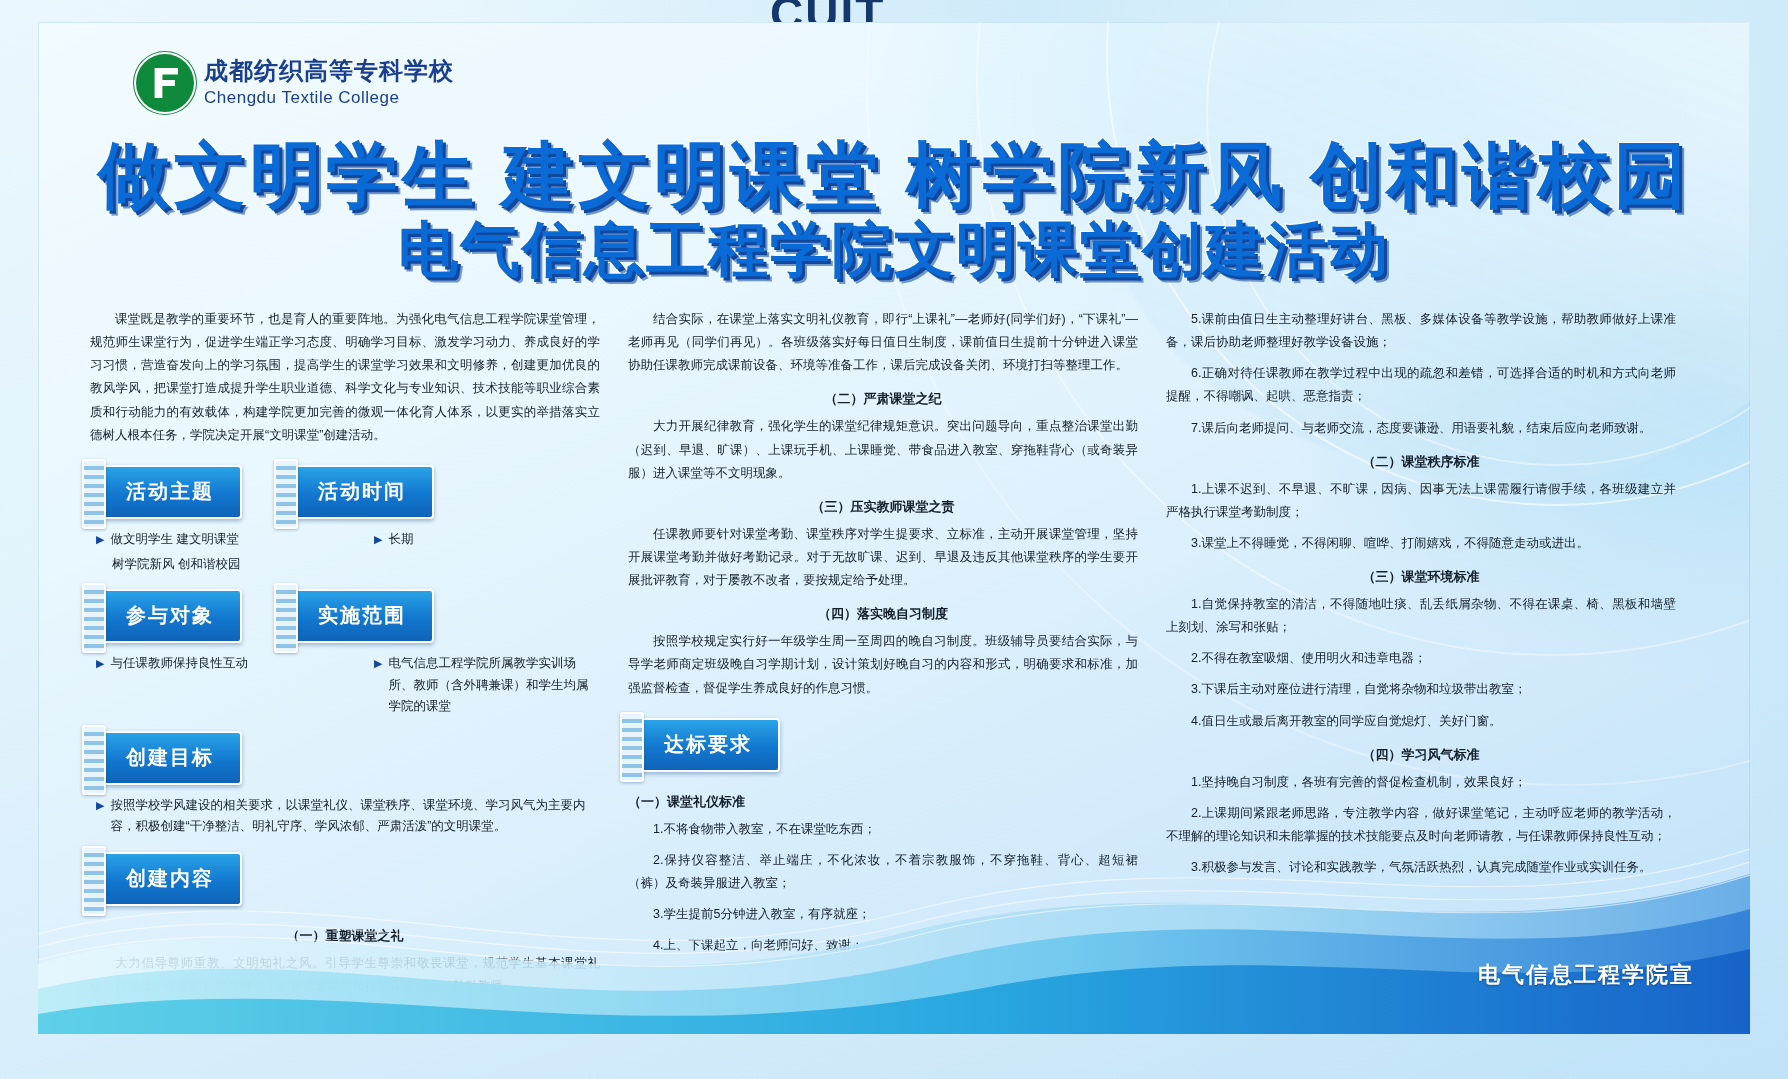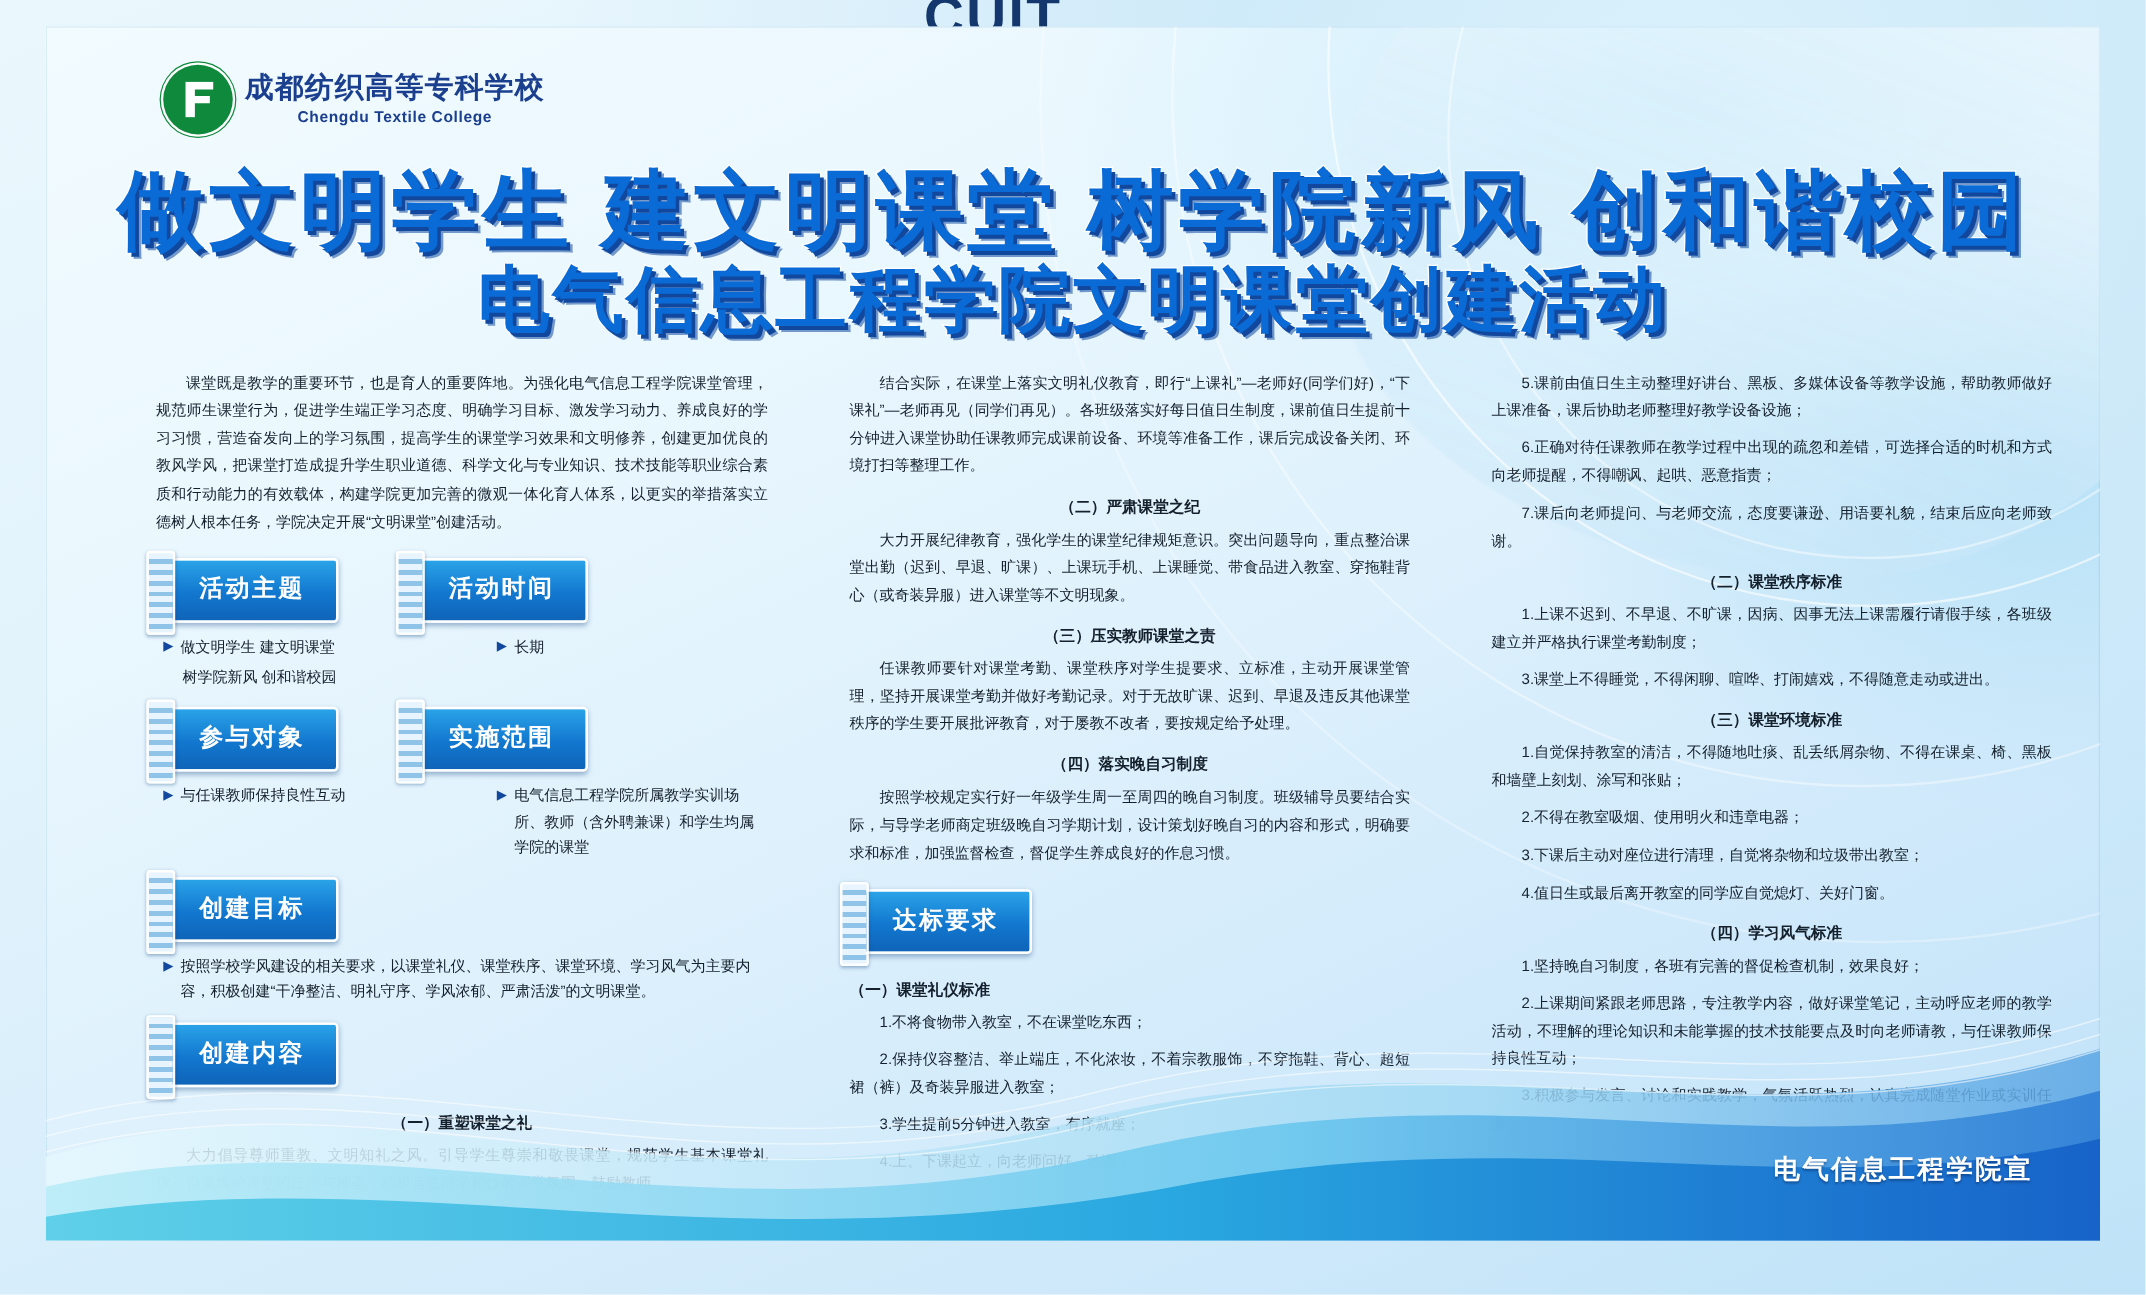--- a/index.html
+++ b/index.html
@@ -34,59 +34,59 @@
 
   
   .waves{position:absolute;left:0;bottom:0;width:1712px;height:220px;}
 
   
   .logo{position:absolute;left:62px;top:32px;display:flex;align-items:center;gap:10px;margin-left:36px;}
   .logo-mark{width:58px;height:58px;border-radius:50%;background:#0f8a3c;position:relative;box-shadow:0 0 0 2px #fff,0 0 0 3px #0f8a3c;}
   .logo-mark:after{content:"";position:absolute;left:50%;top:50%;transform:translate(-50%,-50%);width:26px;height:30px;background:#fff;clip-path:polygon(10% 0,100% 0,100% 22%,40% 22%,40% 40%,88% 40%,88% 60%,40% 60%,40% 100%,10% 100%);}
   .logo-text{line-height:1.1;}
   .logo-cn{font-size:24px;font-weight:bold;color:#1b3f8f;letter-spacing:1px;}
-  .logo-en{font-size:13px;font-weight:bold;color:#1b3f8f;letter-spacing:.5px;margin-top:4px;text-align:center;}
+  .logo-en{font-size:17px;font-weight:normal;color:#1b3f8f;letter-spacing:.5px;margin-top:4px;}
 
   
   .title1,.title2{
     position:absolute;left:0;width:1712px;text-align:center;
     font-weight:bold;color:#0a6bd6;
     -webkit-text-stroke:2px #ffffff;
     paint-order:stroke fill;
     text-shadow:
       3px 3px 0 #11489e,
       5px 5px 0 rgba(17,72,158,.55),
       0 0 2px #fff;
     white-space:nowrap;
   }
   .title1{top:106px;font-size:72px;letter-spacing:4px;}
   .title2{top:188px;font-size:60px;letter-spacing:2px;}
 
   
   .cols{position:absolute;left:52px;top:286px;width:1620px;display:flex;gap:28px;}
-  .col{width:510px;font-size:12.5px;line-height:1.85;color:#14202c;margin-left:40px;}
+  .col{width:510px;font-size:12.5px;line-height:1.85;color:#14202c;}
   .col p{margin:0 0 8px 0;text-align:justify;}
   .indent{text-indent:2em;}
 
   
   .ribbon{
     position:relative;display:inline-block;
     padding:6px 26px 7px 34px;margin:10px 0 8px 0;
     background:linear-gradient(180deg,#2aa3e8 0%,#1277cf 55%,#0f64b8 100%);
     color:#fff;font-size:20px;font-weight:bold;letter-spacing:2px;
     border:2px solid #ffffff;border-radius:4px;
     box-shadow:0 2px 4px rgba(10,60,120,.35);
   }
   .ribbon:before{
     content:"";position:absolute;left:-10px;top:-8px;width:20px;height:calc(100% + 16px);
     background:repeating-linear-gradient(180deg,#e8f4ff 0 5px,#8fc4e8 5px 9px);
     border:2px solid #fff;border-radius:3px;
     box-shadow:0 1px 3px rgba(10,60,120,.35);
   }
-  .ribbon-row{display:flex;gap:56px;align-items:flex-start;}
+  .ribbon-row{display:flex;gap:40px;align-items:flex-start;}
 
   .bullet{display:flex;gap:6px;margin:2px 0 4px 6px;font-size:12.5px;line-height:1.7;}
   .bullet .tri{color:#11489e;flex:0 0 auto;font-size:11px;line-height:1.9;}
   .sub-h{font-weight:bold;margin:10px 0 4px 0;font-size:13px;}
   .half{width:232px;}
   .halves{display:flex;gap:46px;}
 
   .footer-bar{
     position:absolute;right:0;bottom:44px;width:1712px;text-align:right;
     padding-right:56px;box-sizing:border-box;

